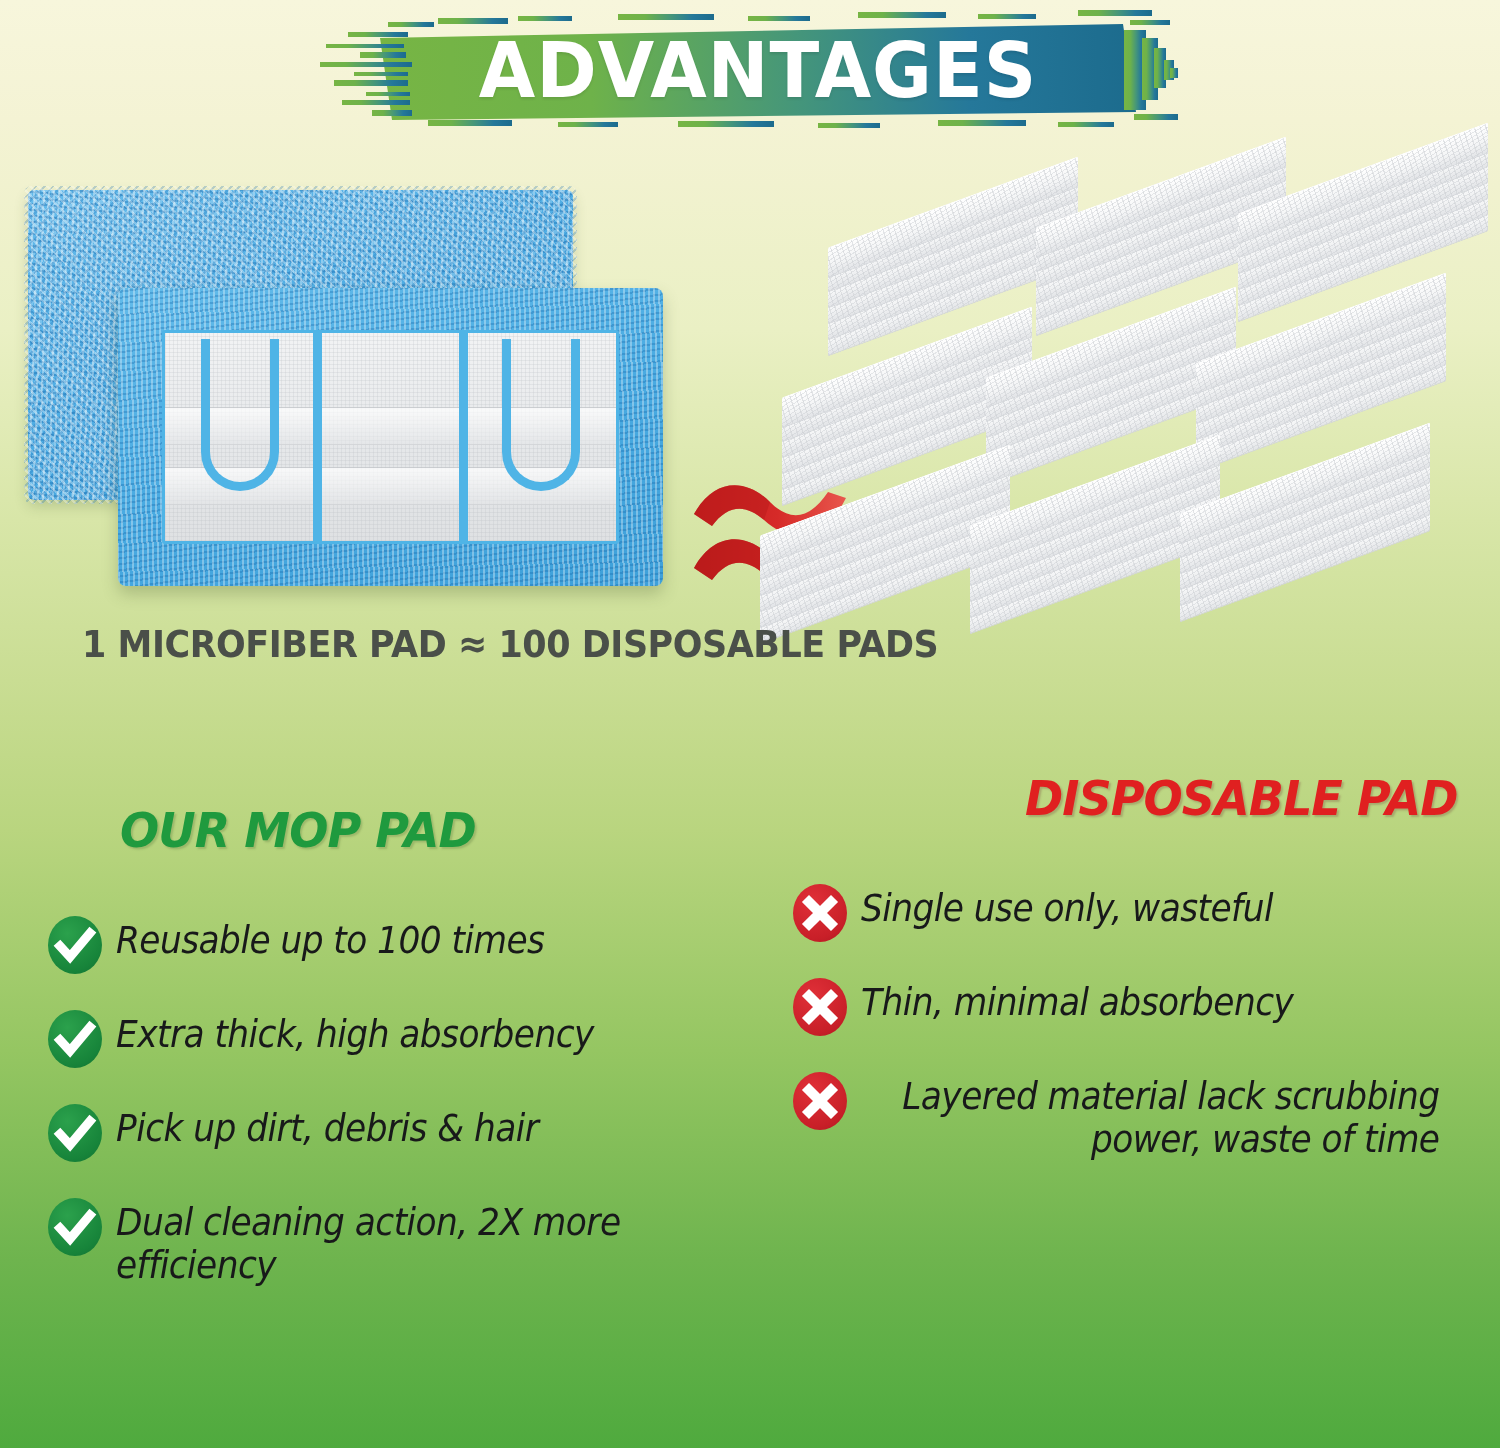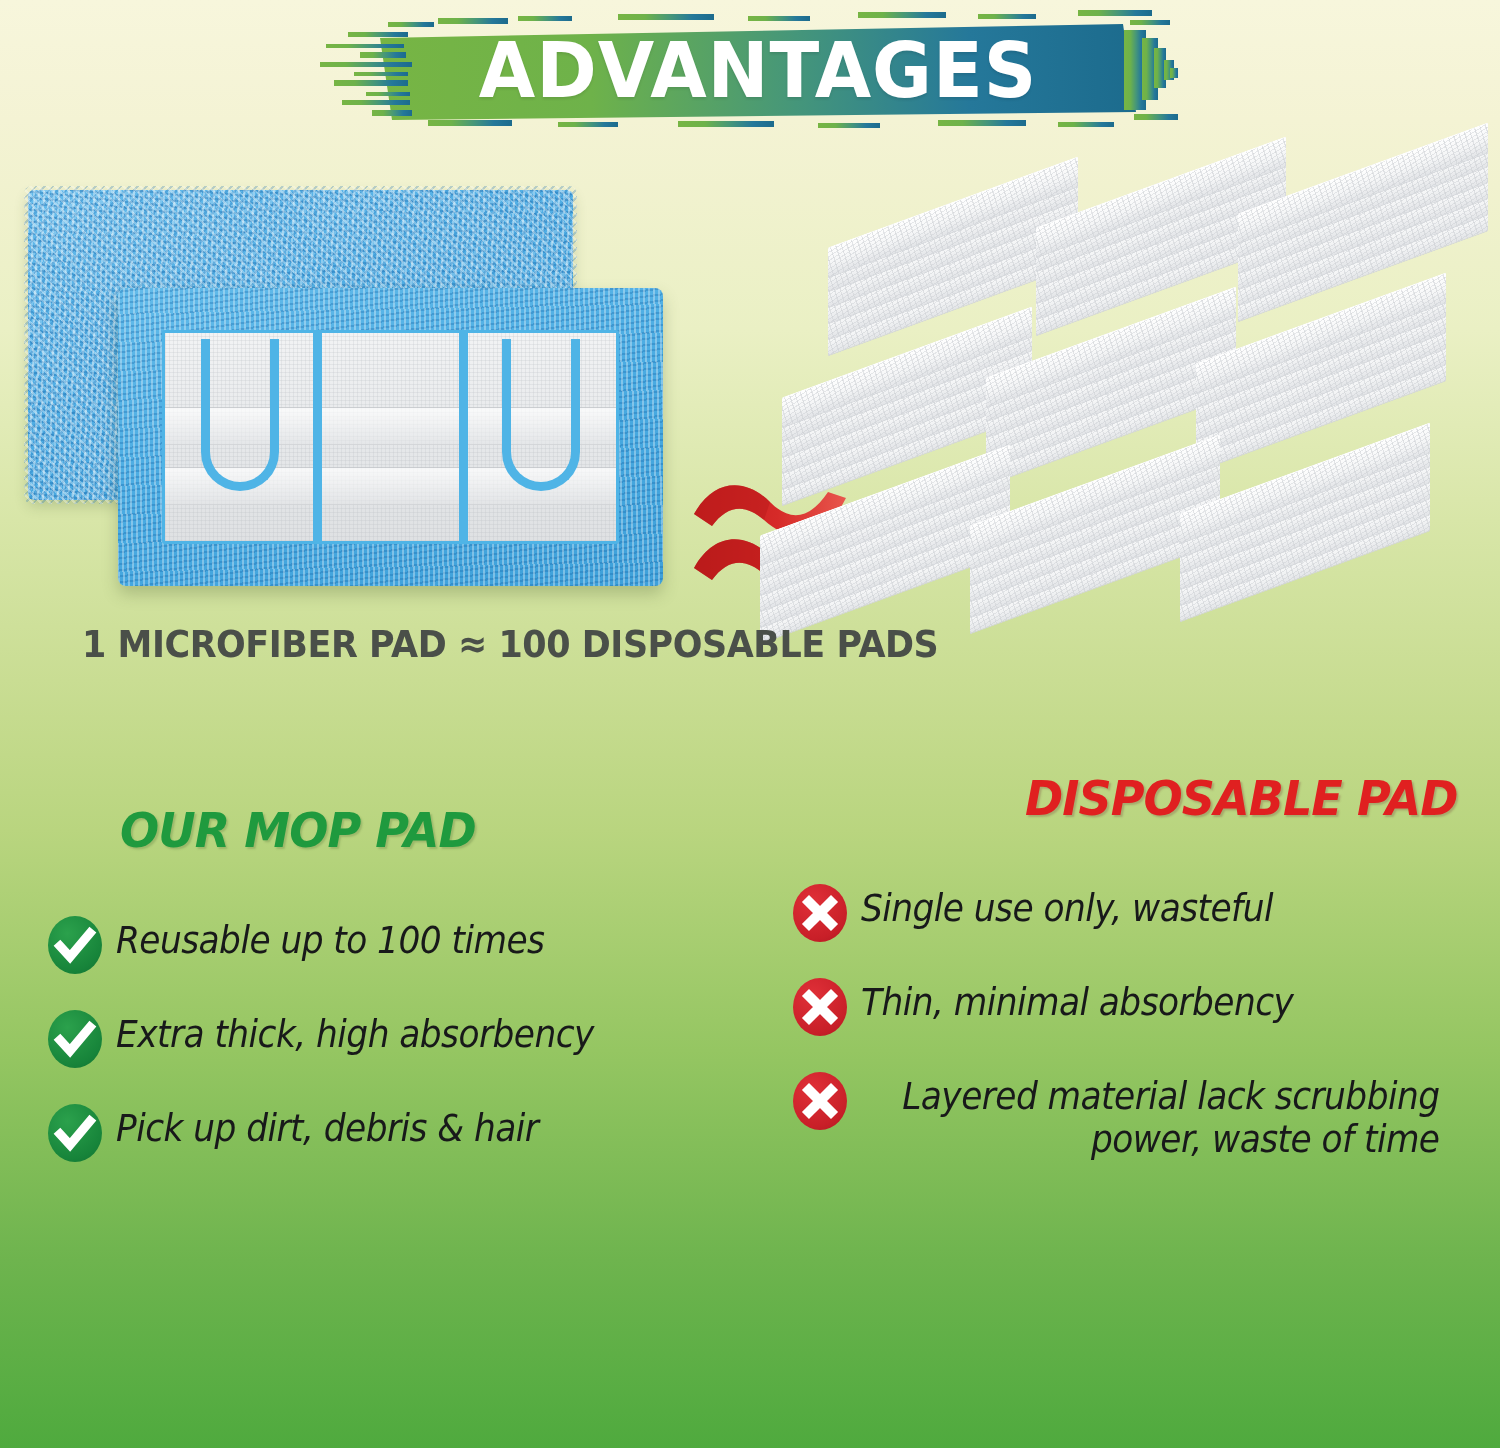--- a/index.html
+++ b/index.html
@@ -460,20 +460,28 @@
           <span class="feature-text">Extra thick, high absorbency</span>
         </li>
         <li class="feature-item">
           <span class="badge check">
             <svg width="54" height="58" viewBox="0 0 54 58">
                 <path d="M12 30 L22 41 L42 17" stroke="#ffffff" stroke-width="9" stroke-linecap="square" stroke-linejoin="miter" fill="none"></path>
               </svg>
           </span>
           <span class="feature-text">Pick up dirt, debris &amp; hair</span>
         </li>
+        <li class="feature-item">
+          <span class="badge check">
+            <svg width="54" height="58" viewBox="0 0 54 58">
+                <path d="M12 30 L22 41 L42 17" stroke="#ffffff" stroke-width="9" stroke-linecap="square" stroke-linejoin="miter" fill="none"></path>
+              </svg>
+          </span>
+          <span class="feature-text" style="max-width:600px">Dual cleaning action, 2X more efficiency</span>
+        </li>
       </ul>
     </div>
 
     <div class="col col-right">
       <div class="col-heading">DISPOSABLE PAD</div>
       <ul class="feature-list">
         <li class="feature-item">
           <span class="badge cross">
             <svg width="54" height="58" viewBox="0 0 54 58">
                 <path d="M16 18 L38 40 M38 18 L16 40" stroke="#ffffff" stroke-width="10" stroke-linecap="square" fill="none"></path>

